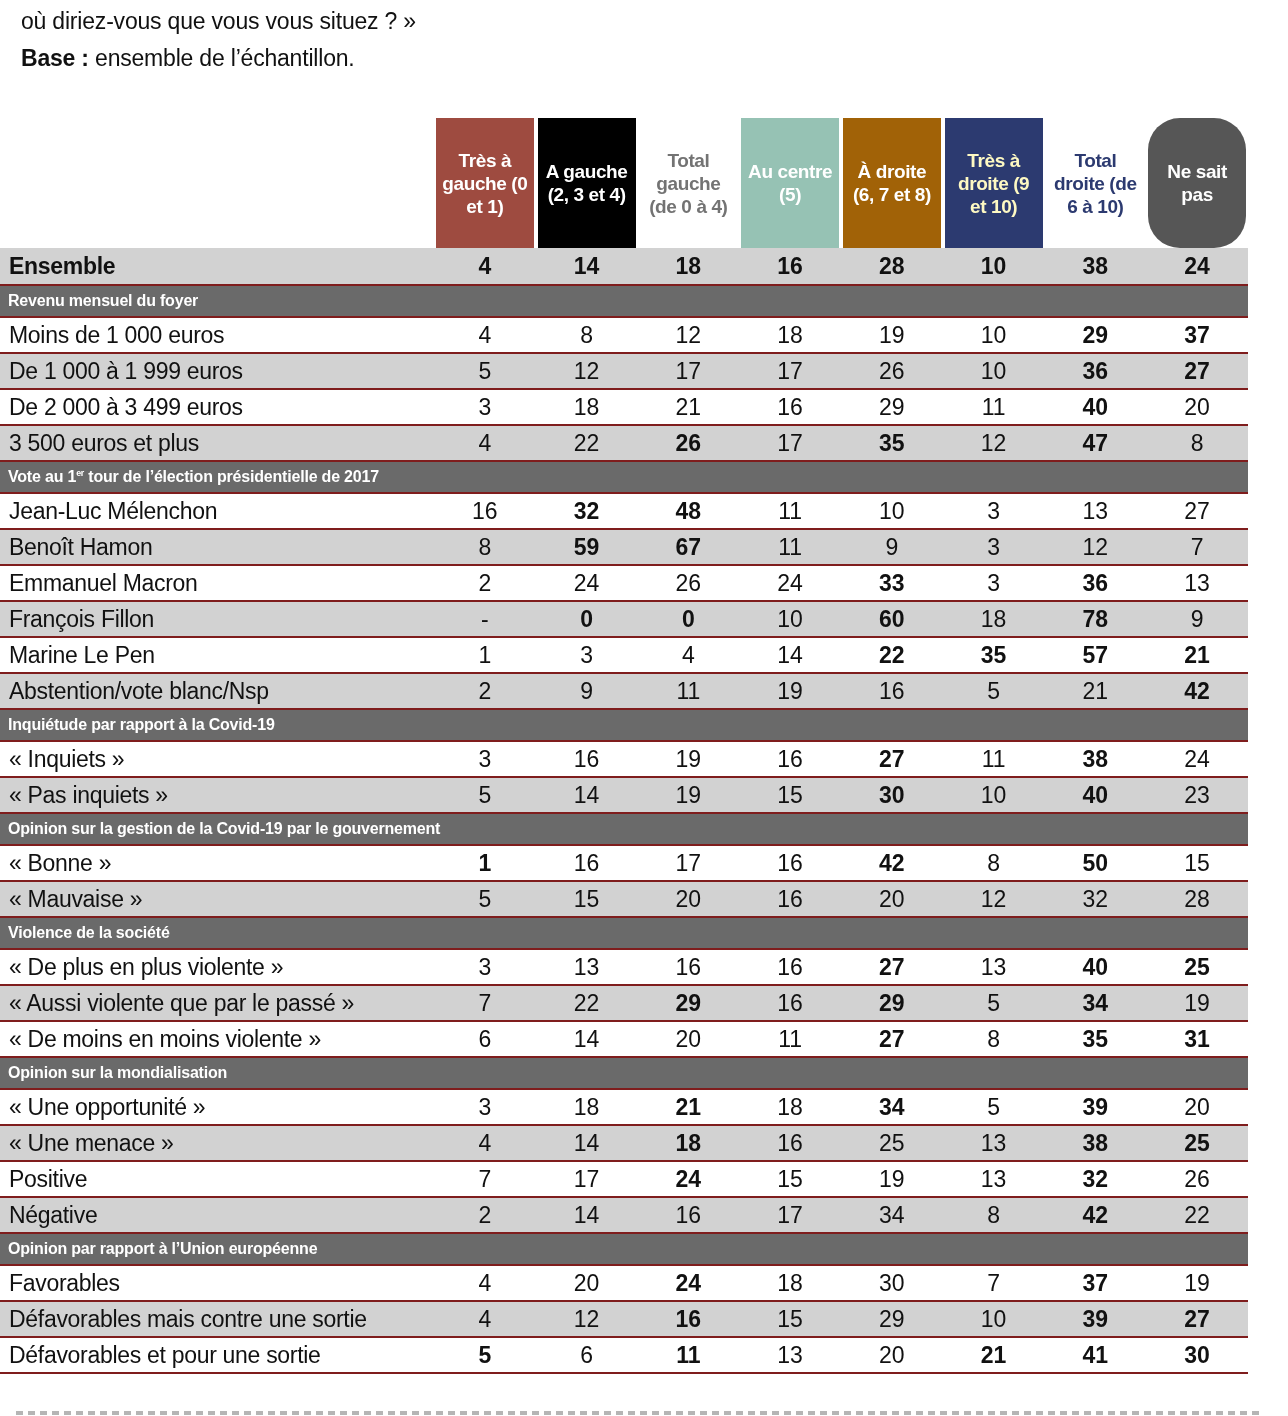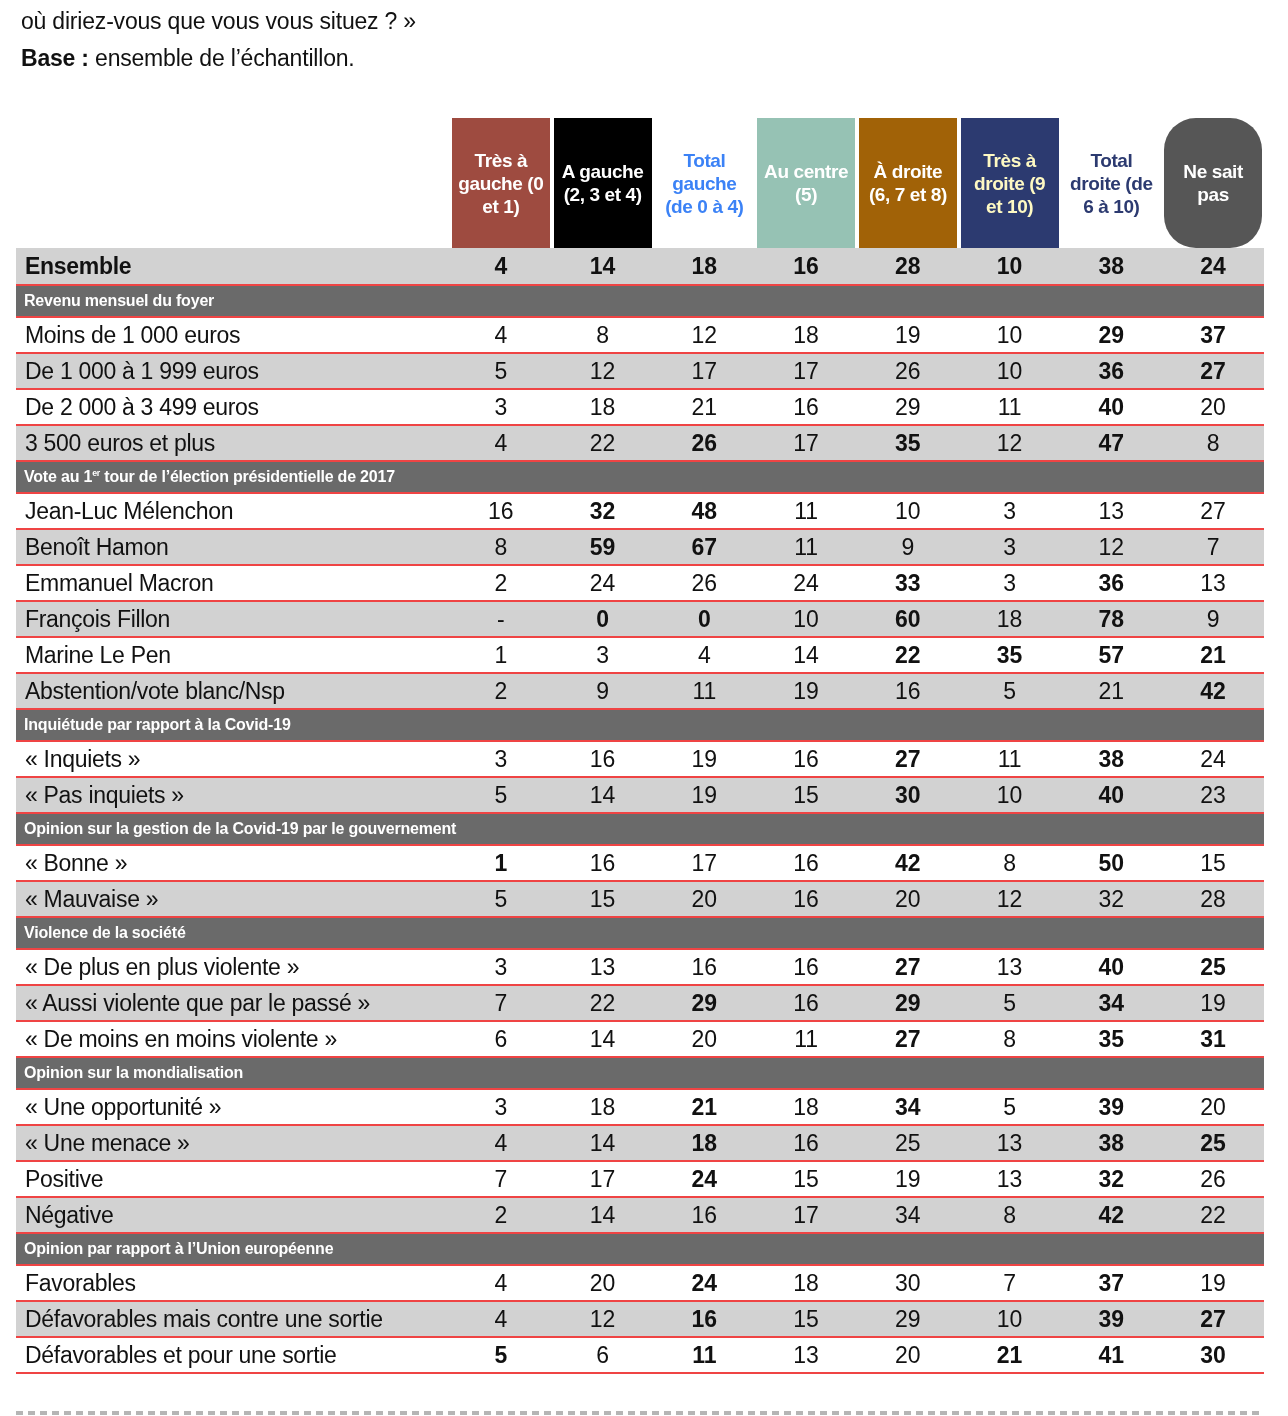--- a/index.html
+++ b/index.html
@@ -1,27 +1,27 @@
 <!DOCTYPE html>
 <html><head>
 <meta charset="utf-8">
 <style>
   html,body{margin:0;padding:0;background:#ffffff;}
   body{width:1288px;height:1416px;position:relative;overflow:hidden;
        font-family:"Liberation Sans","DejaVu Sans",sans-serif;color:#111;}
   .b{font-weight:bold;}
   .intro{position:absolute;left:21px;top:6px;font-size:23px;line-height:30px;letter-spacing:-0.2px;}
   .base-line{margin-top:7px;}
-  .table{position:absolute;left:16px;top:118px;width:1248px;}
+  .table{position:absolute;left:0;top:118px;width:1248px;}
   .header-row{display:grid;grid-template-columns:434px repeat(8,1fr);height:130px;}
   .hcell{margin:0 2px;display:flex;align-items:center;justify-content:center;text-align:center;
          font-weight:bold;font-size:19px;line-height:23px;letter-spacing:-0.4px;
          padding:0 3px;box-sizing:border-box;}
   .row{display:grid;grid-template-columns:434px repeat(8,1fr);align-items:center;
-       border-bottom:2px solid #ef4444;box-sizing:border-box;}
+       border-bottom:2px solid #7f1d1d;box-sizing:border-box;}
   .row.data{height:36px;font-size:23px;}
   .row.total{height:38px;font-weight:bold;}
   .row.gray{background:#d2d2d2;}
   .row.band{height:32px;background:#6a6a6a;}
   .band-label{grid-column:1/-1;color:#ffffff;font-weight:bold;font-size:16px;
               padding-left:8px;letter-spacing:-0.2px;white-space:nowrap;}
   .band-label sup{font-size:0.55em;vertical-align:super;line-height:0;}
   .row-label{padding-left:9px;letter-spacing:-0.3px;white-space:nowrap;}
   .vcell{text-align:center;}
   .vcell.b{font-weight:bold;}
@@ -36,21 +36,21 @@
   <div class="base-line">
     <span class="b">Base :</span><span> ensemble de l’échantillon.</span>
   </div>
 </div>
 
 <div class="table">
   <div class="header-row" id="header-row">
     <div></div>
   <div class="hcell" style="background: rgb(158, 75, 64); color: rgb(255, 255, 255);">Très à gauche (0 et 1)</div>
       <div class="hcell" style="background: #000000; color: rgb(255, 255, 255);">A gauche (2, 3 et 4)</div>
-      <div class="hcell" style="background: rgb(255, 255, 255); color: #3b82f6;">Total gauche (de 0 à 4)</div>
+      <div class="hcell" style="background: rgb(255, 255, 255); color: #737373;">Total gauche (de 0 à 4)</div>
       <div class="hcell" style="background: rgb(150, 194, 180); color: rgb(255, 255, 255);">Au centre (5)</div>
       <div class="hcell" style="background: #a16207; color: rgb(255, 255, 255);">À droite (6, 7 et 8)</div>
       <div class="hcell" style="background: rgb(44, 58, 112); color: #fef9c3;">Très à droite (9 et 10)</div>
       <div class="hcell" style="background: rgb(255, 255, 255); color: rgb(44, 58, 112);">Total droite (de 6 à 10)</div>
       <div class="hcell" style="background: rgb(86, 86, 86); color: rgb(255, 255, 255); border-radius: 32px;">Ne sait pas</div>
     </div>
   <div id="rows-container">
       <div class="row data total gray">
         <div class="row-label">Ensemble</div>
         <div class="vcell b">4</div>

